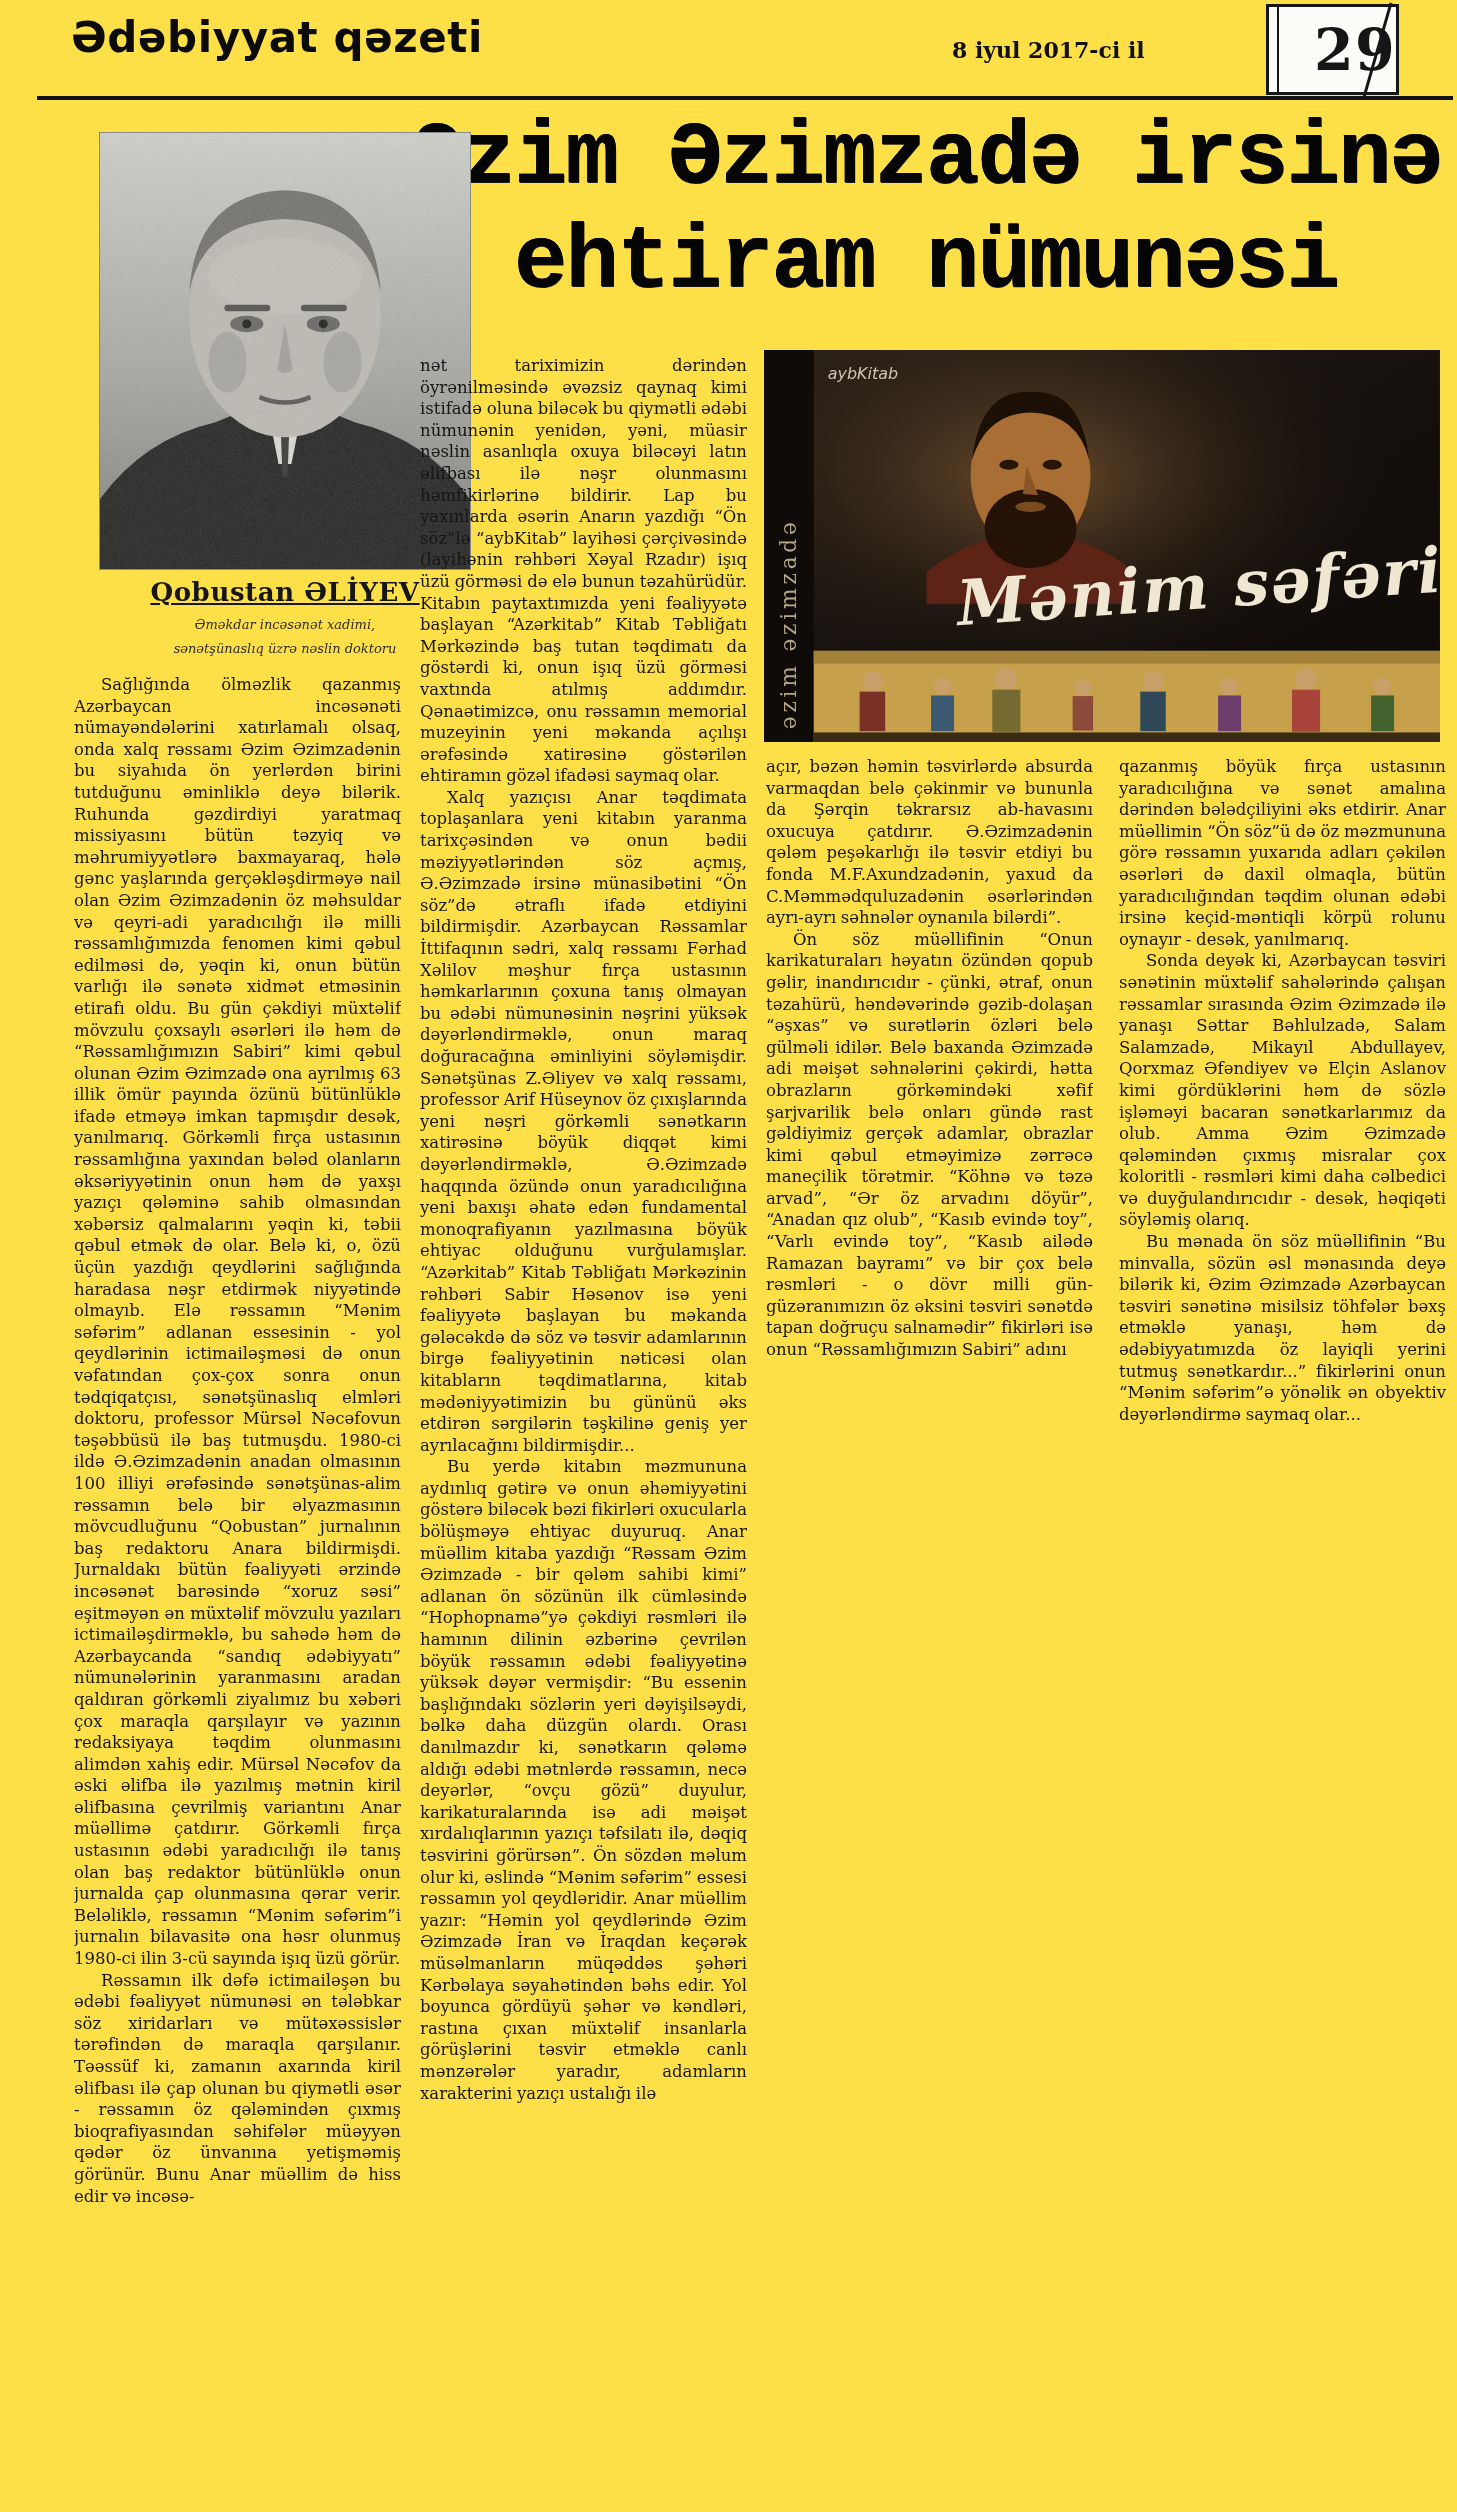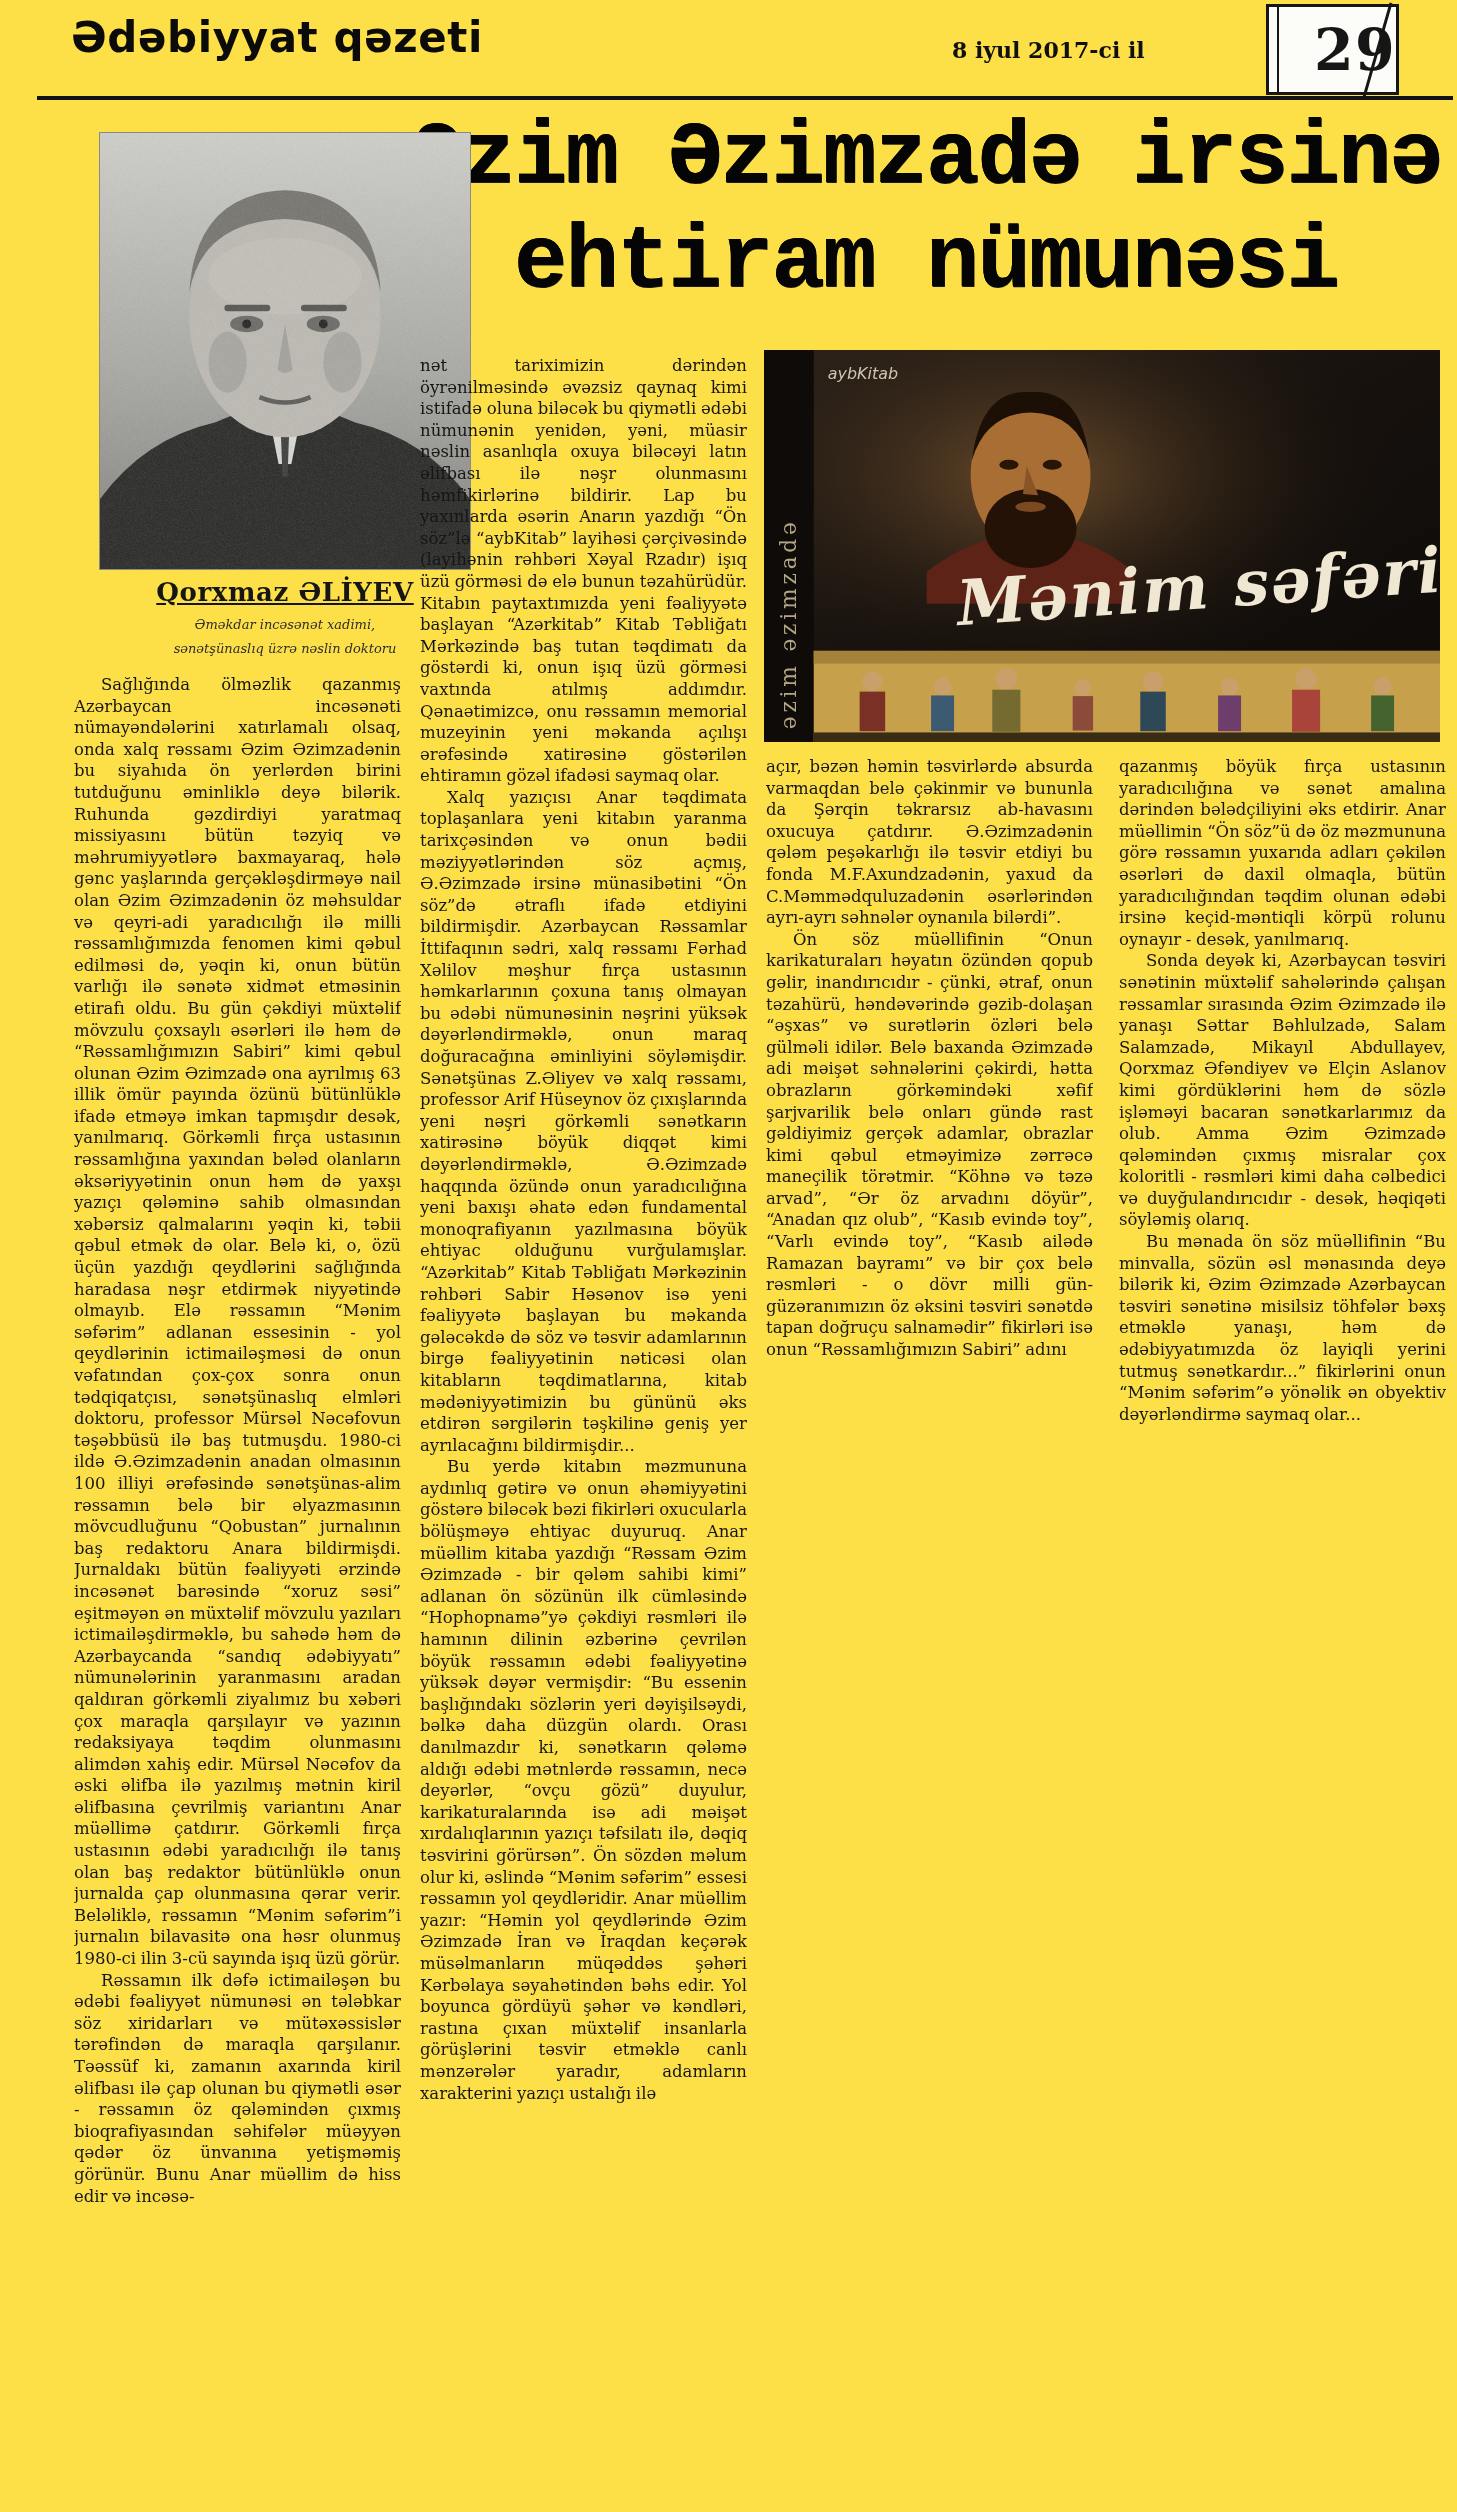--- a/index.html
+++ b/index.html
@@ -98,21 +98,21 @@
 
       <path d="M290,300 L278,372 Q290,382 302,372 Z" fill="#a3a19a"></path>
       <path d="M250,415 Q290,432 330,415" stroke="#5b5955" stroke-width="7" fill="none"></path>
       <ellipse cx="200" cy="360" rx="30" ry="48" fill="#8f8d87" opacity="0.45"></ellipse>
       <ellipse cx="380" cy="360" rx="30" ry="48" fill="#8f8d87" opacity="0.45"></ellipse>
 
       <rect width="580" height="685" filter="url(#grain)" opacity="0.20"></rect>
     </svg>
   </figure>
 
-  <div class="author-name">Qorxmaz ƏLİYEV</div>
+  <div class="author-name">Qobustan ƏLİYEV</div>
   <div class="author-credentials">
     <div>Əməkdar incəsənət xadimi,</div>
     <div>sənətşünaslıq üzrə nəslin doktoru</div>
   </div>
 
   <figure class="book-cover">
     <svg viewBox="0 0 1060 615" preserveAspectRatio="none">
       <defs>
         <linearGradient id="coverbg" x1="0" y1="0" x2="1" y2="1">
           <stop offset="0" stop-color="#2c221a"></stop>

